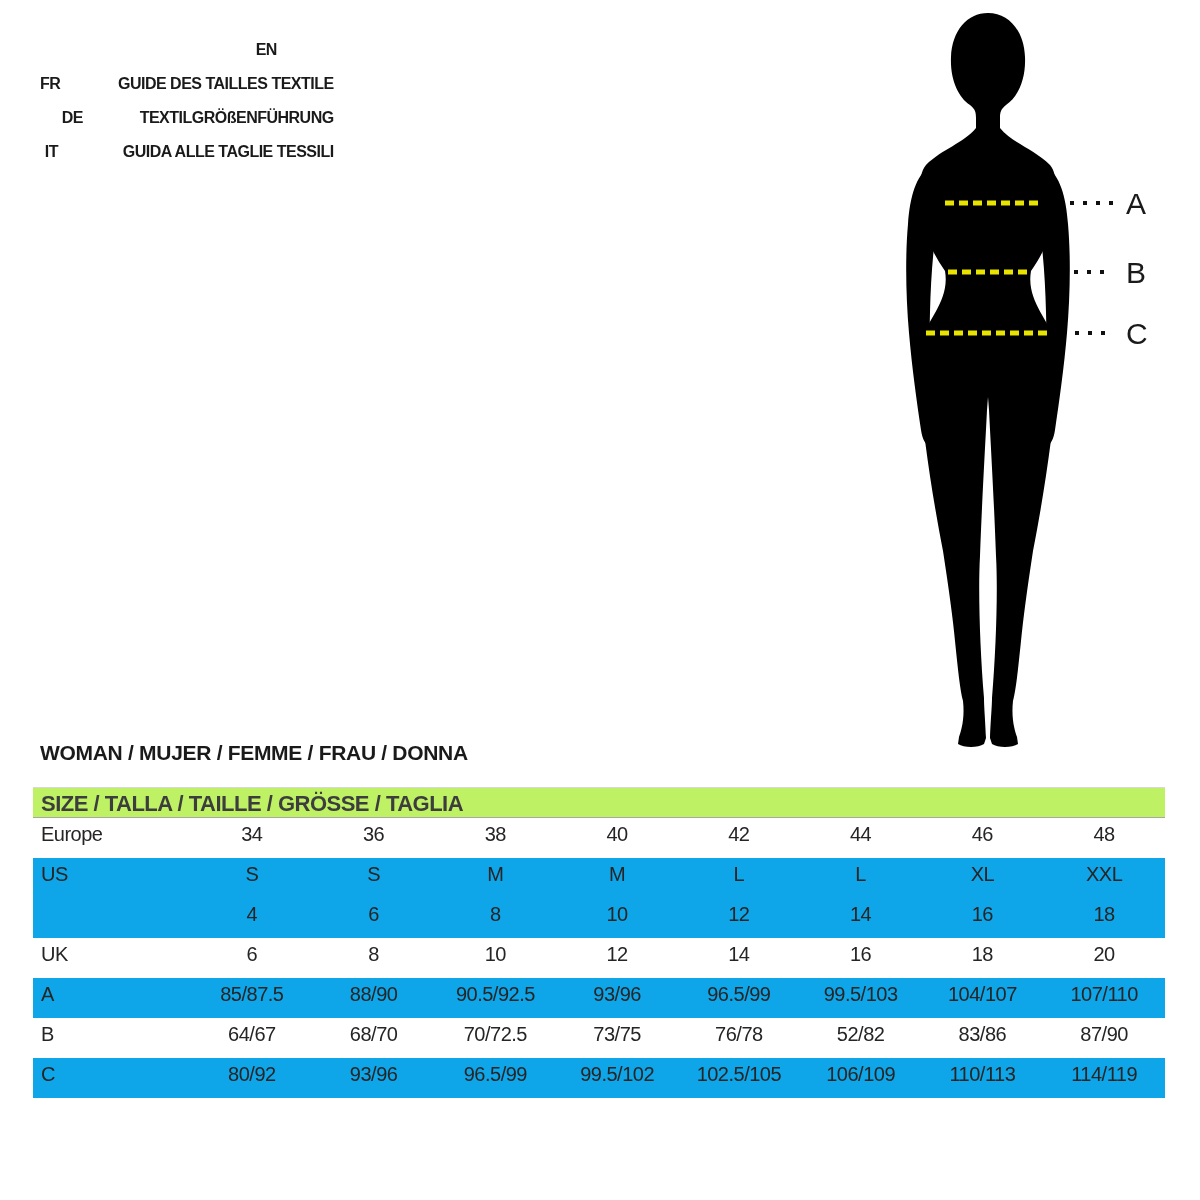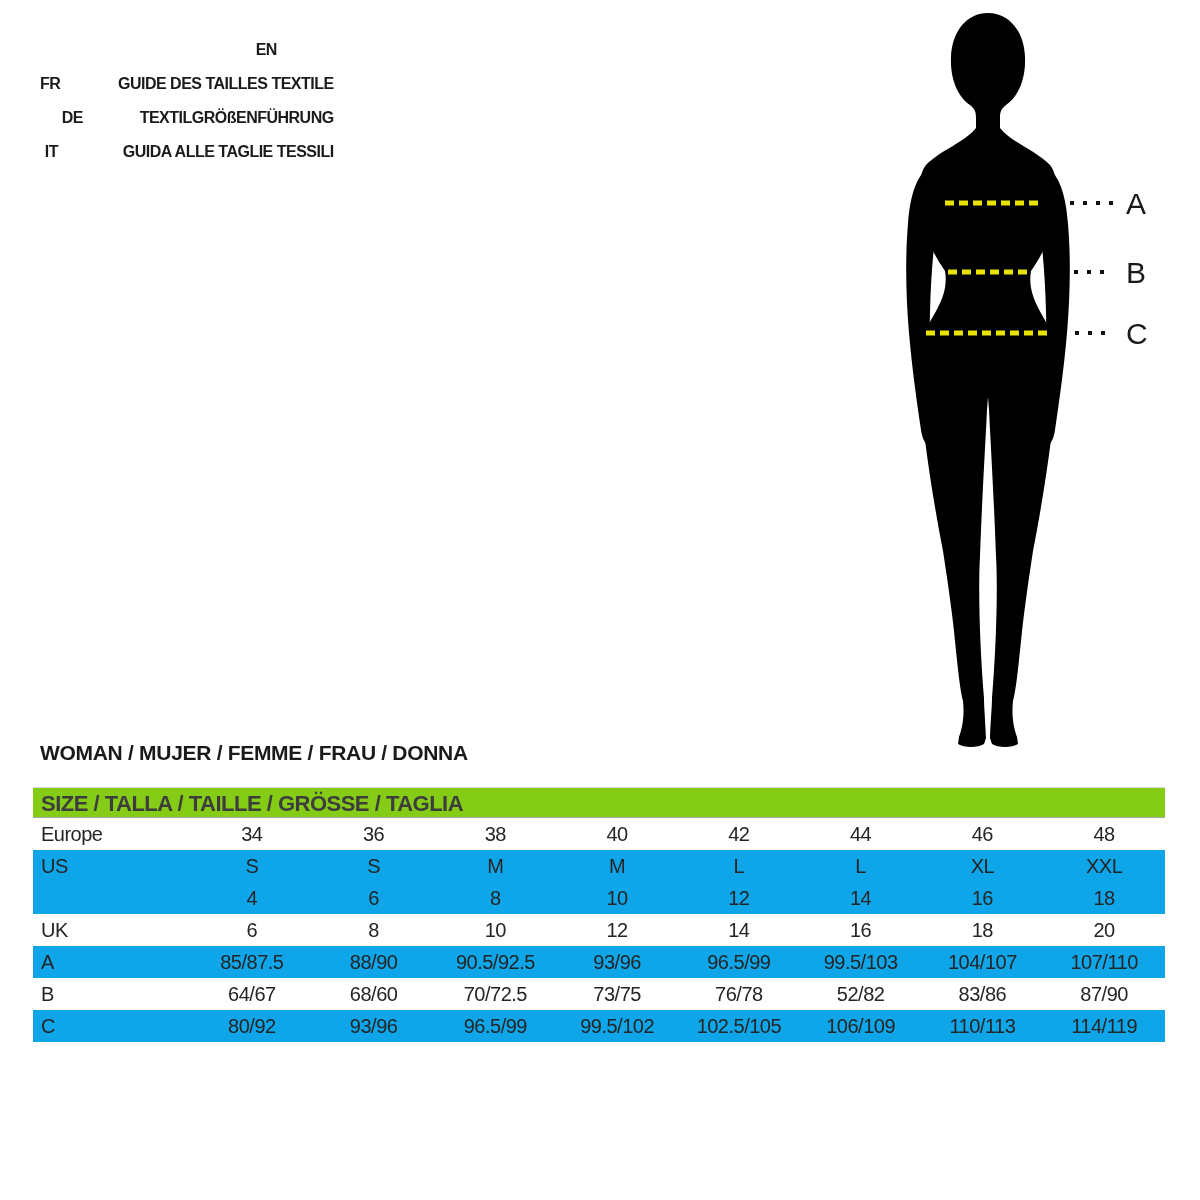--- a/index.html
+++ b/index.html
@@ -11,24 +11,24 @@
   .lang-list{position:absolute;left:40px;top:33px;}
   .lang-row{display:flex;line-height:34px;font-size:16px;font-weight:bold;letter-spacing:-0.5px;justify-content:flex-end;}
   .lang-code{width:78px;flex:0 0 78px;}
   
   .figure{position:absolute;left:860px;top:0px;width:340px;height:760px;}
   
   .gender-line{position:absolute;left:40px;top:741px;font-size:21px;font-weight:bold;letter-spacing:-0.3px;}
   
   .size-table{position:absolute;left:33px;top:787px;width:1132px;}
   .table-header{
-    height:31px;line-height:31px;background:#84cc16;border-top:1px solid #d8d8d8;border-bottom:1px solid #a8a8a8;
+    height:31px;line-height:31px;background:#bef264;border-top:1px solid #d8d8d8;border-bottom:1px solid #a8a8a8;
     box-sizing:border-box;font-size:22px;font-weight:bold;color:#3d3d3d;padding-left:8px;letter-spacing:-0.5px;
   }
-  .trow{display:grid;grid-template-columns:158px repeat(8,1fr);height:32px;line-height:32px;}
+  .trow{display:grid;grid-template-columns:158px repeat(8,1fr);height:40px;line-height:32px;}
   .trow.shade{background:#0ea5e9;}
   .cell{font-size:20px;color:#252525;text-align:center;letter-spacing:-0.5px;white-space:nowrap;overflow:visible;}
   .cell.rlabel{text-align:left;padding-left:8px;}
   
   .measure-legend{position:absolute;left:40px;top:1090px;}
   .legend-line{font-size:21px;font-weight:bold;line-height:32px;letter-spacing:-0.3px;}
 </style>
 </head>
 <body>
 
@@ -193,21 +193,21 @@
       <div class="cell">93/96</div>
       <div class="cell">96.5/99</div>
       <div class="cell">99.5/103</div>
       <div class="cell">104/107</div>
       <div class="cell">107/110</div>
     </div>
 
     <div class="trow">
       <div class="cell rlabel">B</div>
       <div class="cell">64/67</div>
-      <div class="cell">68/60</div>
+      <div class="cell">68/70</div>
       <div class="cell">70/72.5</div>
       <div class="cell">73/75</div>
       <div class="cell">76/78</div>
       <div class="cell">52/82</div>
       <div class="cell">83/86</div>
       <div class="cell">87/90</div>
     </div>
 
     <div class="trow shade">
       <div class="cell rlabel">C</div>

